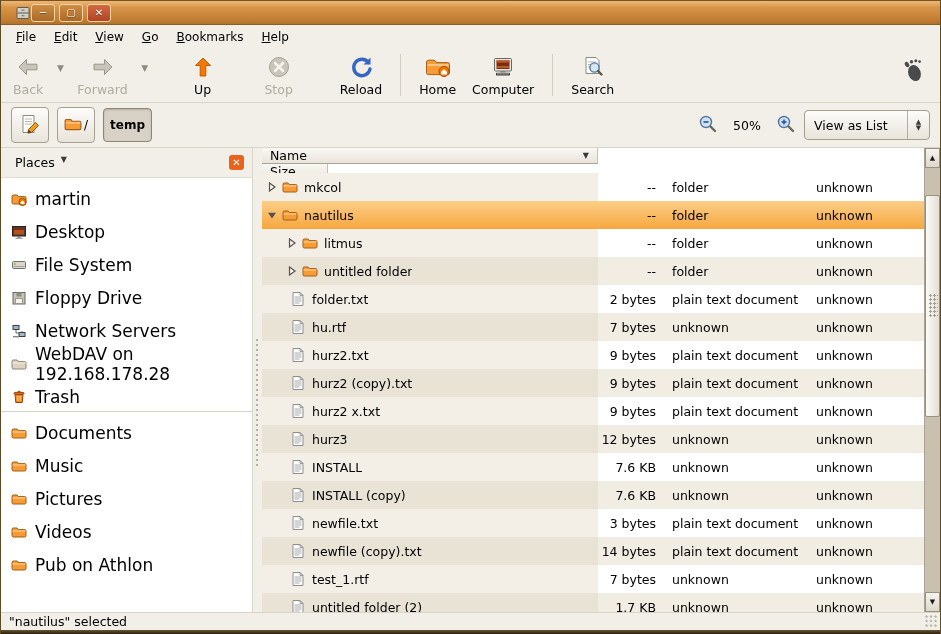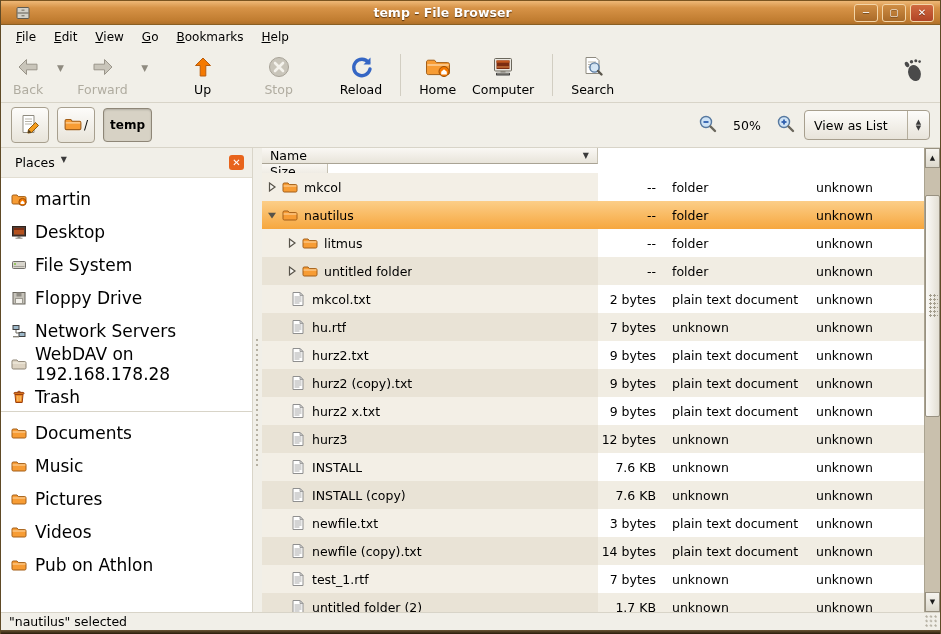--- a/index.html
+++ b/index.html
@@ -109,21 +109,20 @@
 
   <div class="titlebar">
     <span class="win-icon">
       <svg width="16" height="16" viewBox="0 0 16 16">
           <rect x="2" y="2.5" width="12" height="11" rx="1" fill="#d3d0c7" stroke="#5f5b51"></rect>
           <line x1="2.5" y1="8" x2="13.5" y2="8" stroke="#5f5b51"></line>
           <rect x="6.5" y="4.5" width="3" height="1.4" fill="#8a867b"></rect>
           <rect x="6.5" y="10" width="3" height="1.4" fill="#8a867b"></rect>
         </svg>
     </span>
-    <span class="title">temp - File Browser</span>
     <span class="win-buttons">
       <span class="wbtn">─</span>
       <span class="wbtn">▢</span>
       <span class="wbtn close">✕</span>
     </span>
   </div>
 
   <div class="menubar" id="menubar">
       <div class="menu-item"><u>F</u>ile</div>
       <div class="menu-item"><u>E</u>dit</div>
@@ -530,21 +529,21 @@
                   <path d="M3 1.5 h7 l3 3 v10 H3z" fill="#fff" stroke="#8f8f8f"></path>
                   <path d="M10 1.5 l3 3 h-3z" fill="#d8d8d8" stroke="#8f8f8f" stroke-width=".8"></path>
                   <g stroke="#a9a9a9">
                     <line x1="4.5" y1="6" x2="11.5" y2="6"></line>
                     <line x1="4.5" y1="8" x2="11.5" y2="8"></line>
                     <line x1="4.5" y1="10" x2="11.5" y2="10"></line>
                     <line x1="4.5" y1="12" x2="9.5" y2="12"></line>
                   </g>
                 </svg>
               </span>
-              <span class="rlabel">mkcol.txt</span>
+              <span class="rlabel">folder.txt</span>
             </div>
             <div class="cell c-size">2 bytes</div>
             <div class="cell c-type">plain text document</div>
             <div class="cell c-date">unknown</div>
           </div>
           <div class="row dark">
             <div class="cell c-name">
               <span class="expander" style="margin-left: 24px; width: 0px;"></span>
               <span class="ricon" style="margin-left: 4px;">
                 <svg width="16" height="16" viewBox="0 0 16 16">

